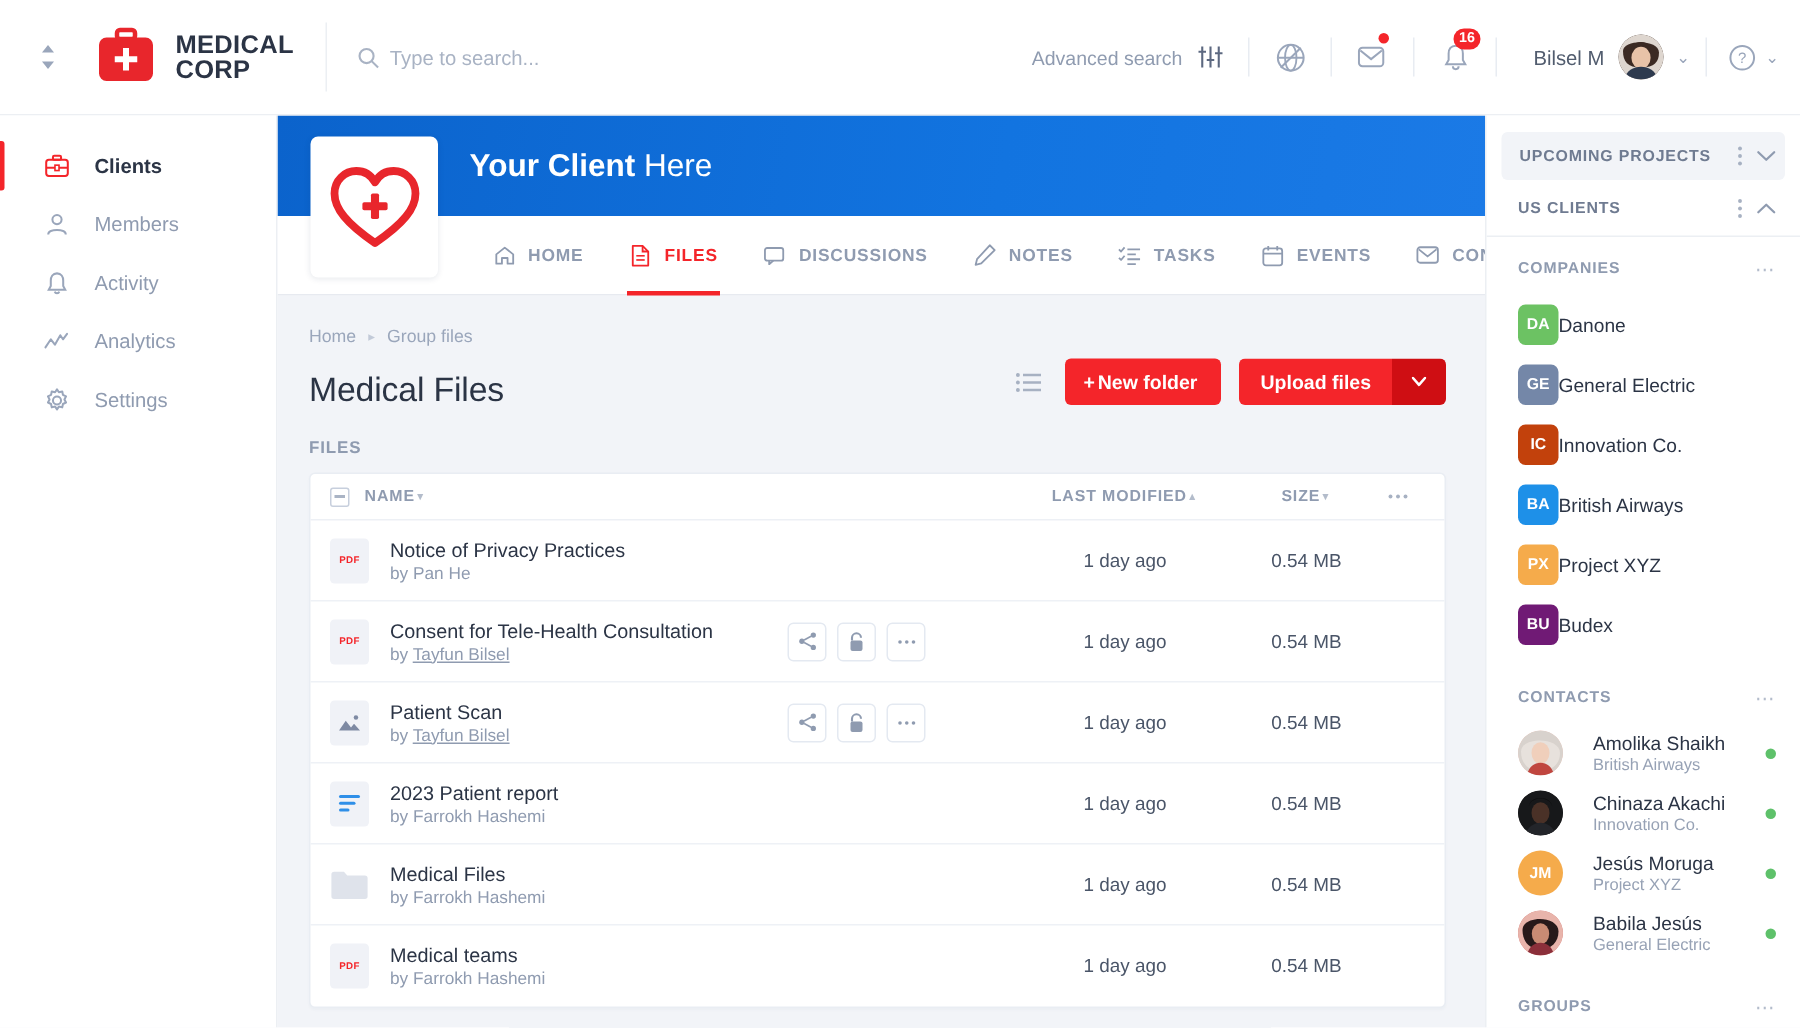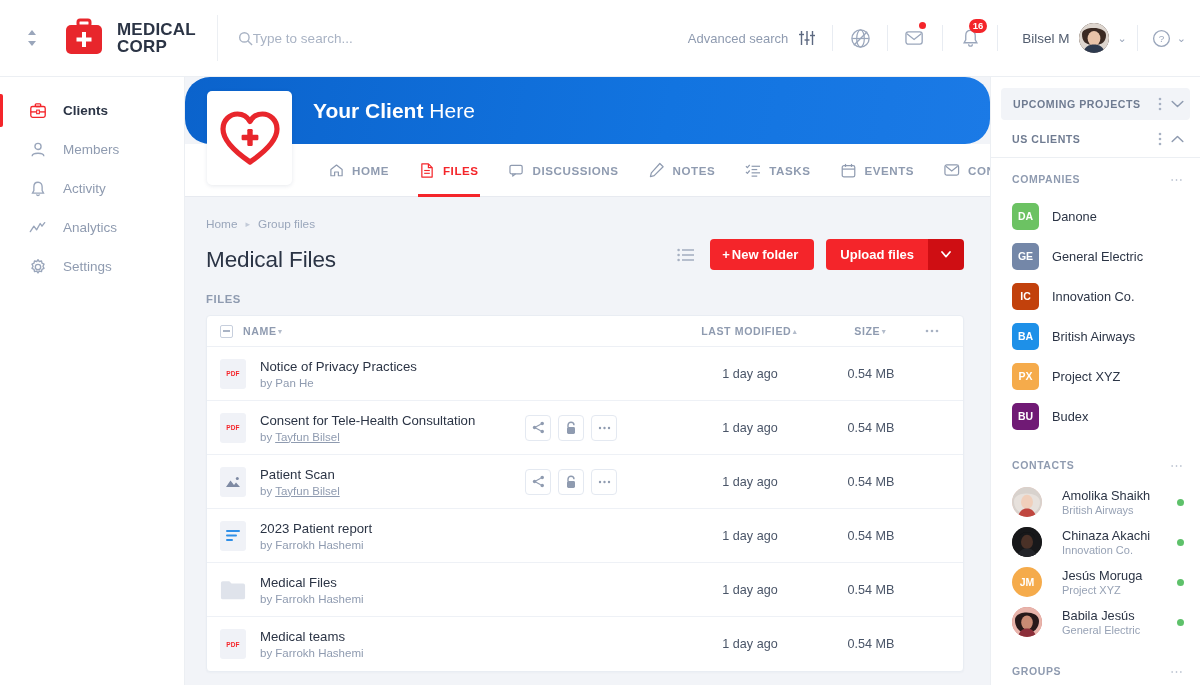--- a/index.html
+++ b/index.html
@@ -27,21 +27,21 @@
   .brand-mark {
     width: 44px; height: 40px; position: relative;
   }
   .brand-name {
     font-size: 17px; font-weight: 700; line-height: 17px;
     letter-spacing: .2px; color: #2b3445; text-transform: uppercase;
   }
   .brand-name span { display: block; }
   .brand-divider { width: 1px; height: 46px; background: #eceff3; margin-left: 21px; }
   .search {
-    display: flex; align-items: flex-end; margin-left: 20px; flex: 1;
+    display: flex; align-items: flex-end; gap: 7px; margin-left: 20px; flex: 1;
   }
   .search input {
     border: 0; outline: none; font-size: 13.5px; color: #6f7b91;
     font-family: "Liberation Sans", sans-serif; width: 320px; background: transparent;
   }
   .search input::placeholder { color: #a9b3c4; }
   .topbar-right { display: flex; align-items: center; height: 100%; padding-right: 14px; }
   .adv-search {
     font-size: 13px; color: #8f9bb0; display: flex; align-items: center; gap: 10px;
     padding-right: 16px;
@@ -87,21 +87,20 @@
   .nav-ico { width: 19px; height: 19px; display: flex; align-items: center; justify-content: center; }
 
   
   .center {
     position: absolute; top: 77px; left: 185px; width: 805px; height: 608px;
     background: #f2f4f8; overflow: hidden;
   }
   .banner {
     height: 67px; background: linear-gradient(100deg,#0b63cc 0%,#1274e0 60%,#1b7ae6 100%);
     position: relative;
-    border-radius: 25px;
   }
   .banner-title {
     position: absolute; left: 128px; top: 22px; font-size: 21px; color: #fff; font-weight: 400;
   }
   .banner-title b { font-weight: 700; }
   .tabbar {
     height: 53px; background: #fff; border-bottom: 1px solid #e7eaf0;
     display: flex; align-items: center; padding-left: 128px; position: relative;
   }
   .tab {
@@ -213,21 +212,21 @@
     font-size: 10.6px; font-weight: 700; letter-spacing: .55px; color: #6f7b91; text-transform: uppercase;
   }
   .kebab { margin-left: auto; display: flex; align-items: center; gap: 9px; color: #a7b1c2; }
   .sec-hdr {
     display: flex; align-items: center; padding: 0 16px 0 21px; height: 34px; margin-top: 4px;
   }
   .sec-title {
     font-size: 10.5px; font-weight: 700; letter-spacing: .6px; color: #8f9bb0; text-transform: uppercase;
   }
   .dots3 { margin-left: auto; color: #b3bccb; font-size: 13px; letter-spacing: 1px; }
-  .co-row { display: flex; align-items: center; gap: 13px; padding: 0 16px 0 21px; height: 40px; }
+  .co-row { display: flex; align-items: center; padding: 0 16px 0 21px; height: 40px; }
   .co-av {
     width: 27px; height: 27px; border-radius: 5px; color: #fff; font-size: 10.5px; font-weight: 700;
     display: flex; align-items: center; justify-content: center; flex: none;
   }
   .co-name { font-size: 12.8px; color: #2b3445; }
   .ct-row { display: flex; align-items: center; padding: 0 16px 0 21px; height: 40px; }
   .ct-av {
     width: 30px; height: 30px; border-radius: 50%; overflow: hidden; flex: none; margin-right: 20px;
     display: flex; align-items: center; justify-content: center; color: #fff;
     font-size: 10.5px; font-weight: 700; position: relative;

